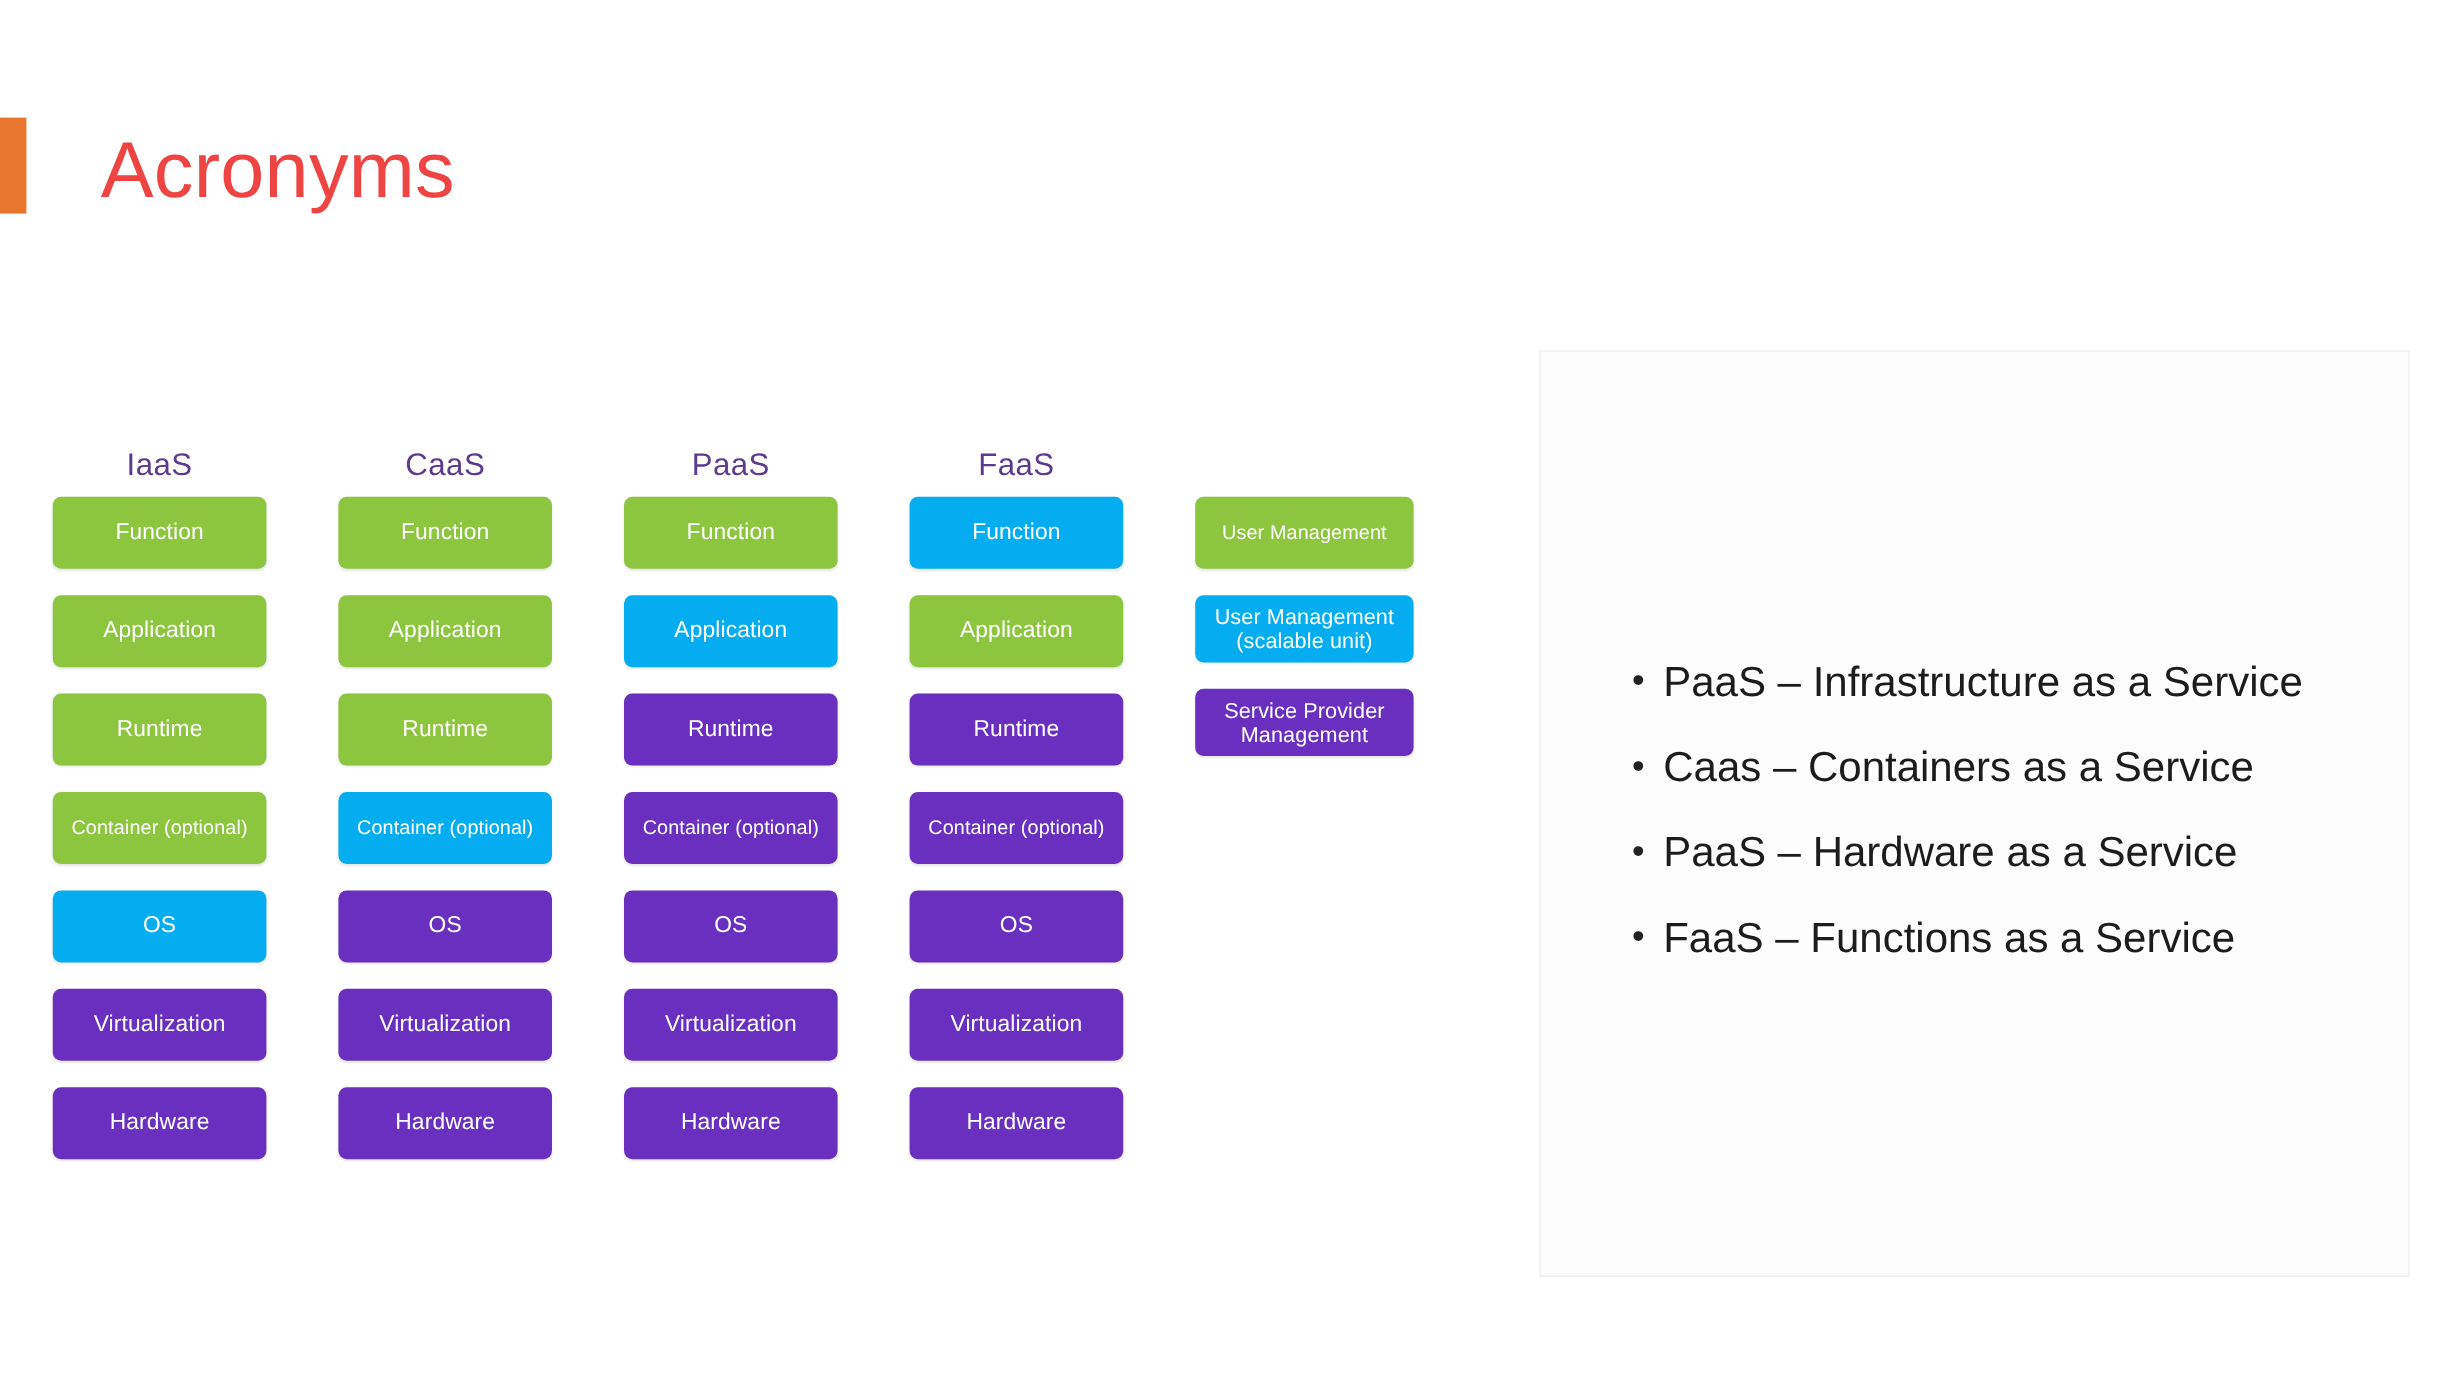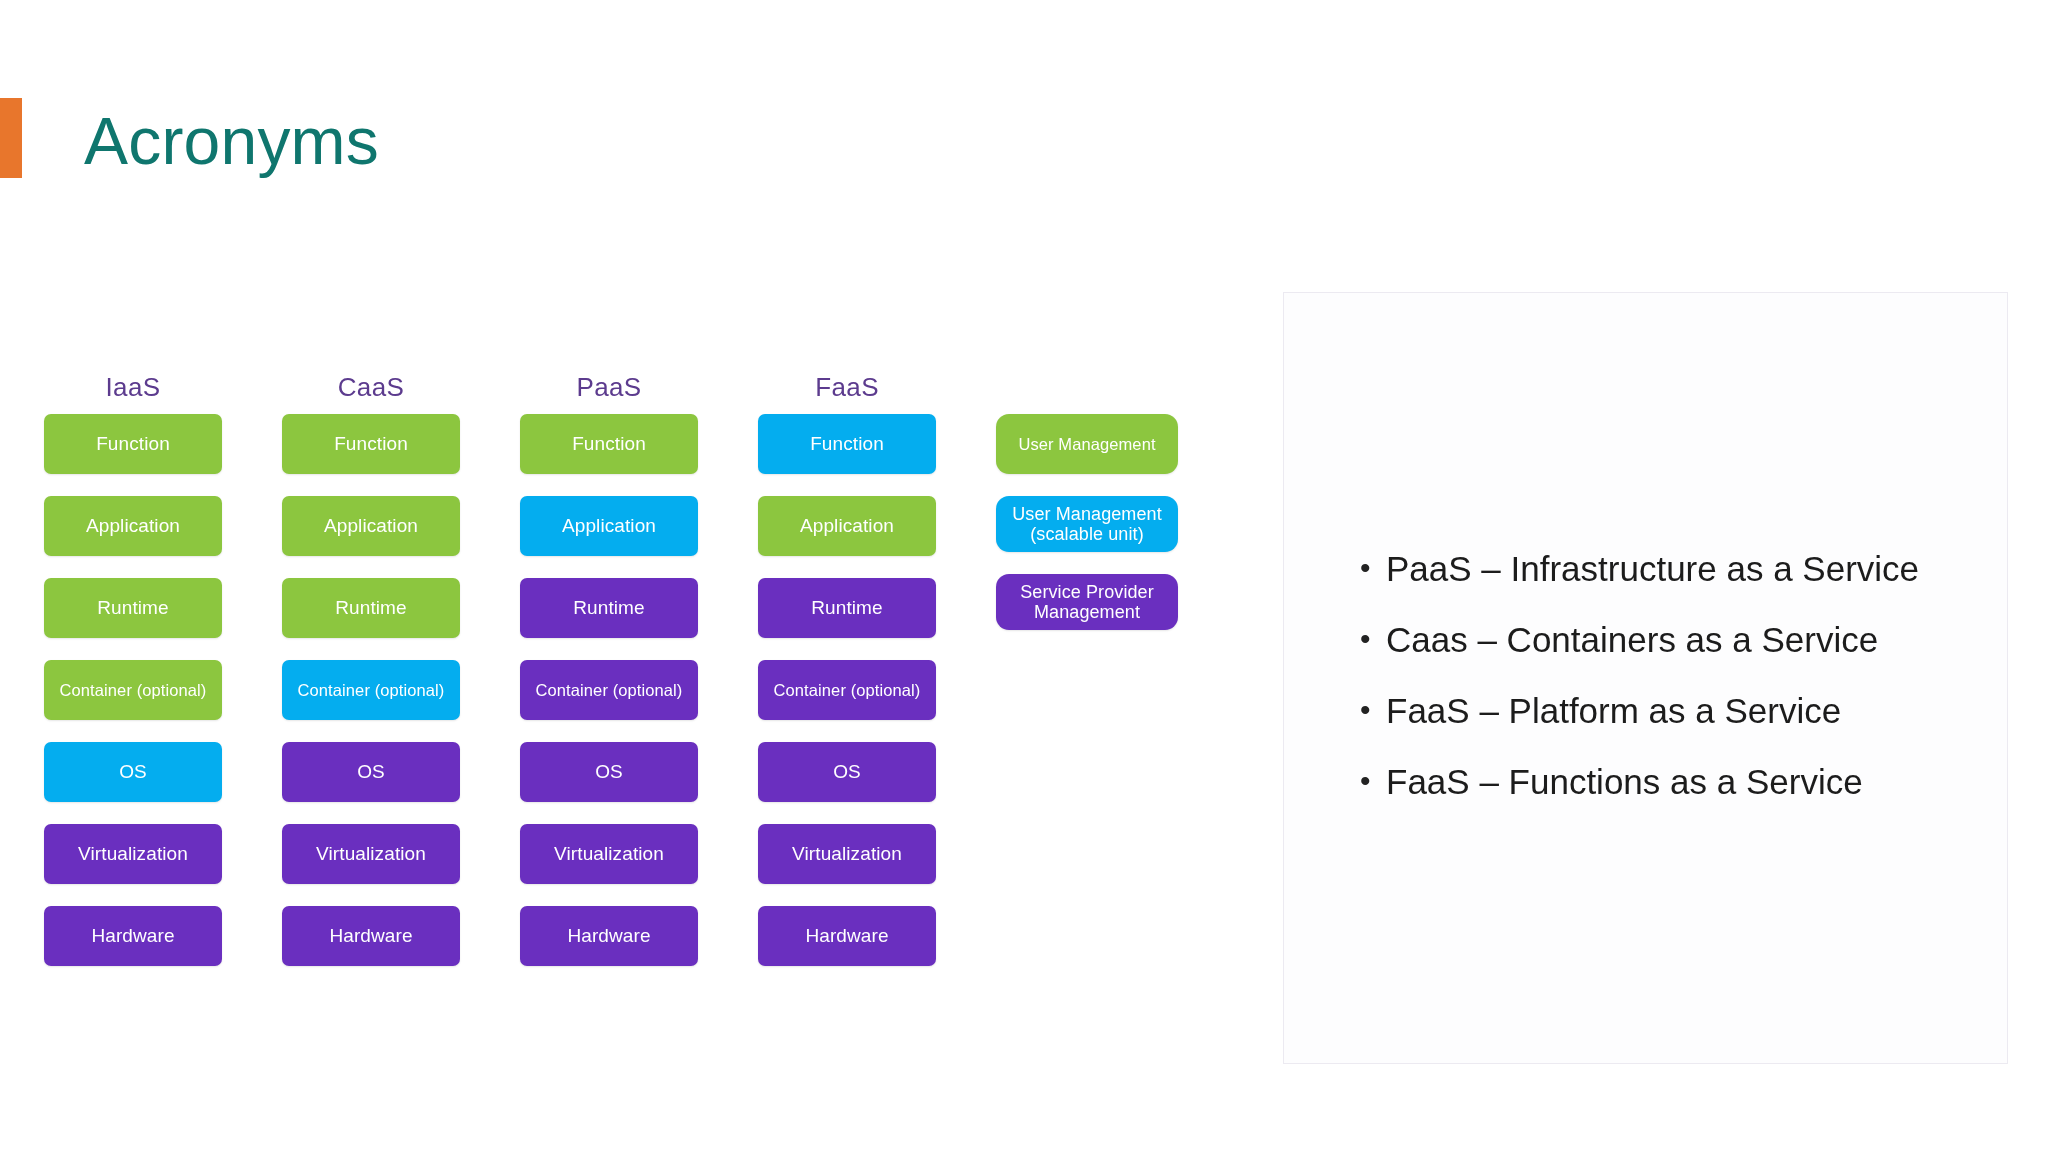--- a/index.html
+++ b/index.html
@@ -24,21 +24,21 @@
     width: 22px;
     height: 80px;
     background: #E8762C;
   }
   #page-title {
     position: absolute;
     left: 84px;
     top: 108px;
     font-size: 66px;
     font-weight: 400;
-    color: #0f766e;
+    color: #ef4444;
     letter-spacing: 0.2px;
     line-height: 1;
     white-space: nowrap;
   }
 
   
   #diagram {
     position: absolute;
     left: 24px;
     top: 360px;
@@ -71,21 +71,21 @@
     font-size: 19px;
     line-height: 1.12;
     padding: 0 4px;
     box-sizing: border-box;
     box-shadow: 0 1px 2px rgba(0,0,0,0.10);
     letter-spacing: 0.1px;
   }
   .stack-box.sm { font-size: 16.5px; }
   .stack-box.two-line { height: 56px; font-size: 18px; }
   .legend-col { top: 54px; }
-  .legend-col .stack-box { margin-bottom: 22px; border-radius: 13px; }
+  .legend-col .stack-box { margin-bottom: 22px; }
 
   .c-green  { background: #8CC63F; }
   .c-blue   { background: #04ADEF; }
   .c-purple { background: #6A2FBF; }
 
   
   #right-panel {
     position: absolute;
     left: 1283px;
     top: 292px;
@@ -188,19 +188,19 @@
   <div class="bullet-row">
     <span class="bullet-dot">•</span>
     <span class="bullet-text">PaaS – Infrastructure as a Service</span>
   </div>
   <div class="bullet-row">
     <span class="bullet-dot">•</span>
     <span class="bullet-text">Caas – Containers as a Service</span>
   </div>
   <div class="bullet-row">
     <span class="bullet-dot">•</span>
-    <span class="bullet-text">FaaS – Platform as a Service</span>
+    <span class="bullet-text">PaaS – Hardware as a Service</span>
   </div>
   <div class="bullet-row">
     <span class="bullet-dot">•</span>
     <span class="bullet-text">FaaS – Functions as a Service</span>
   </div>
 </div>
 
 </body></html>

